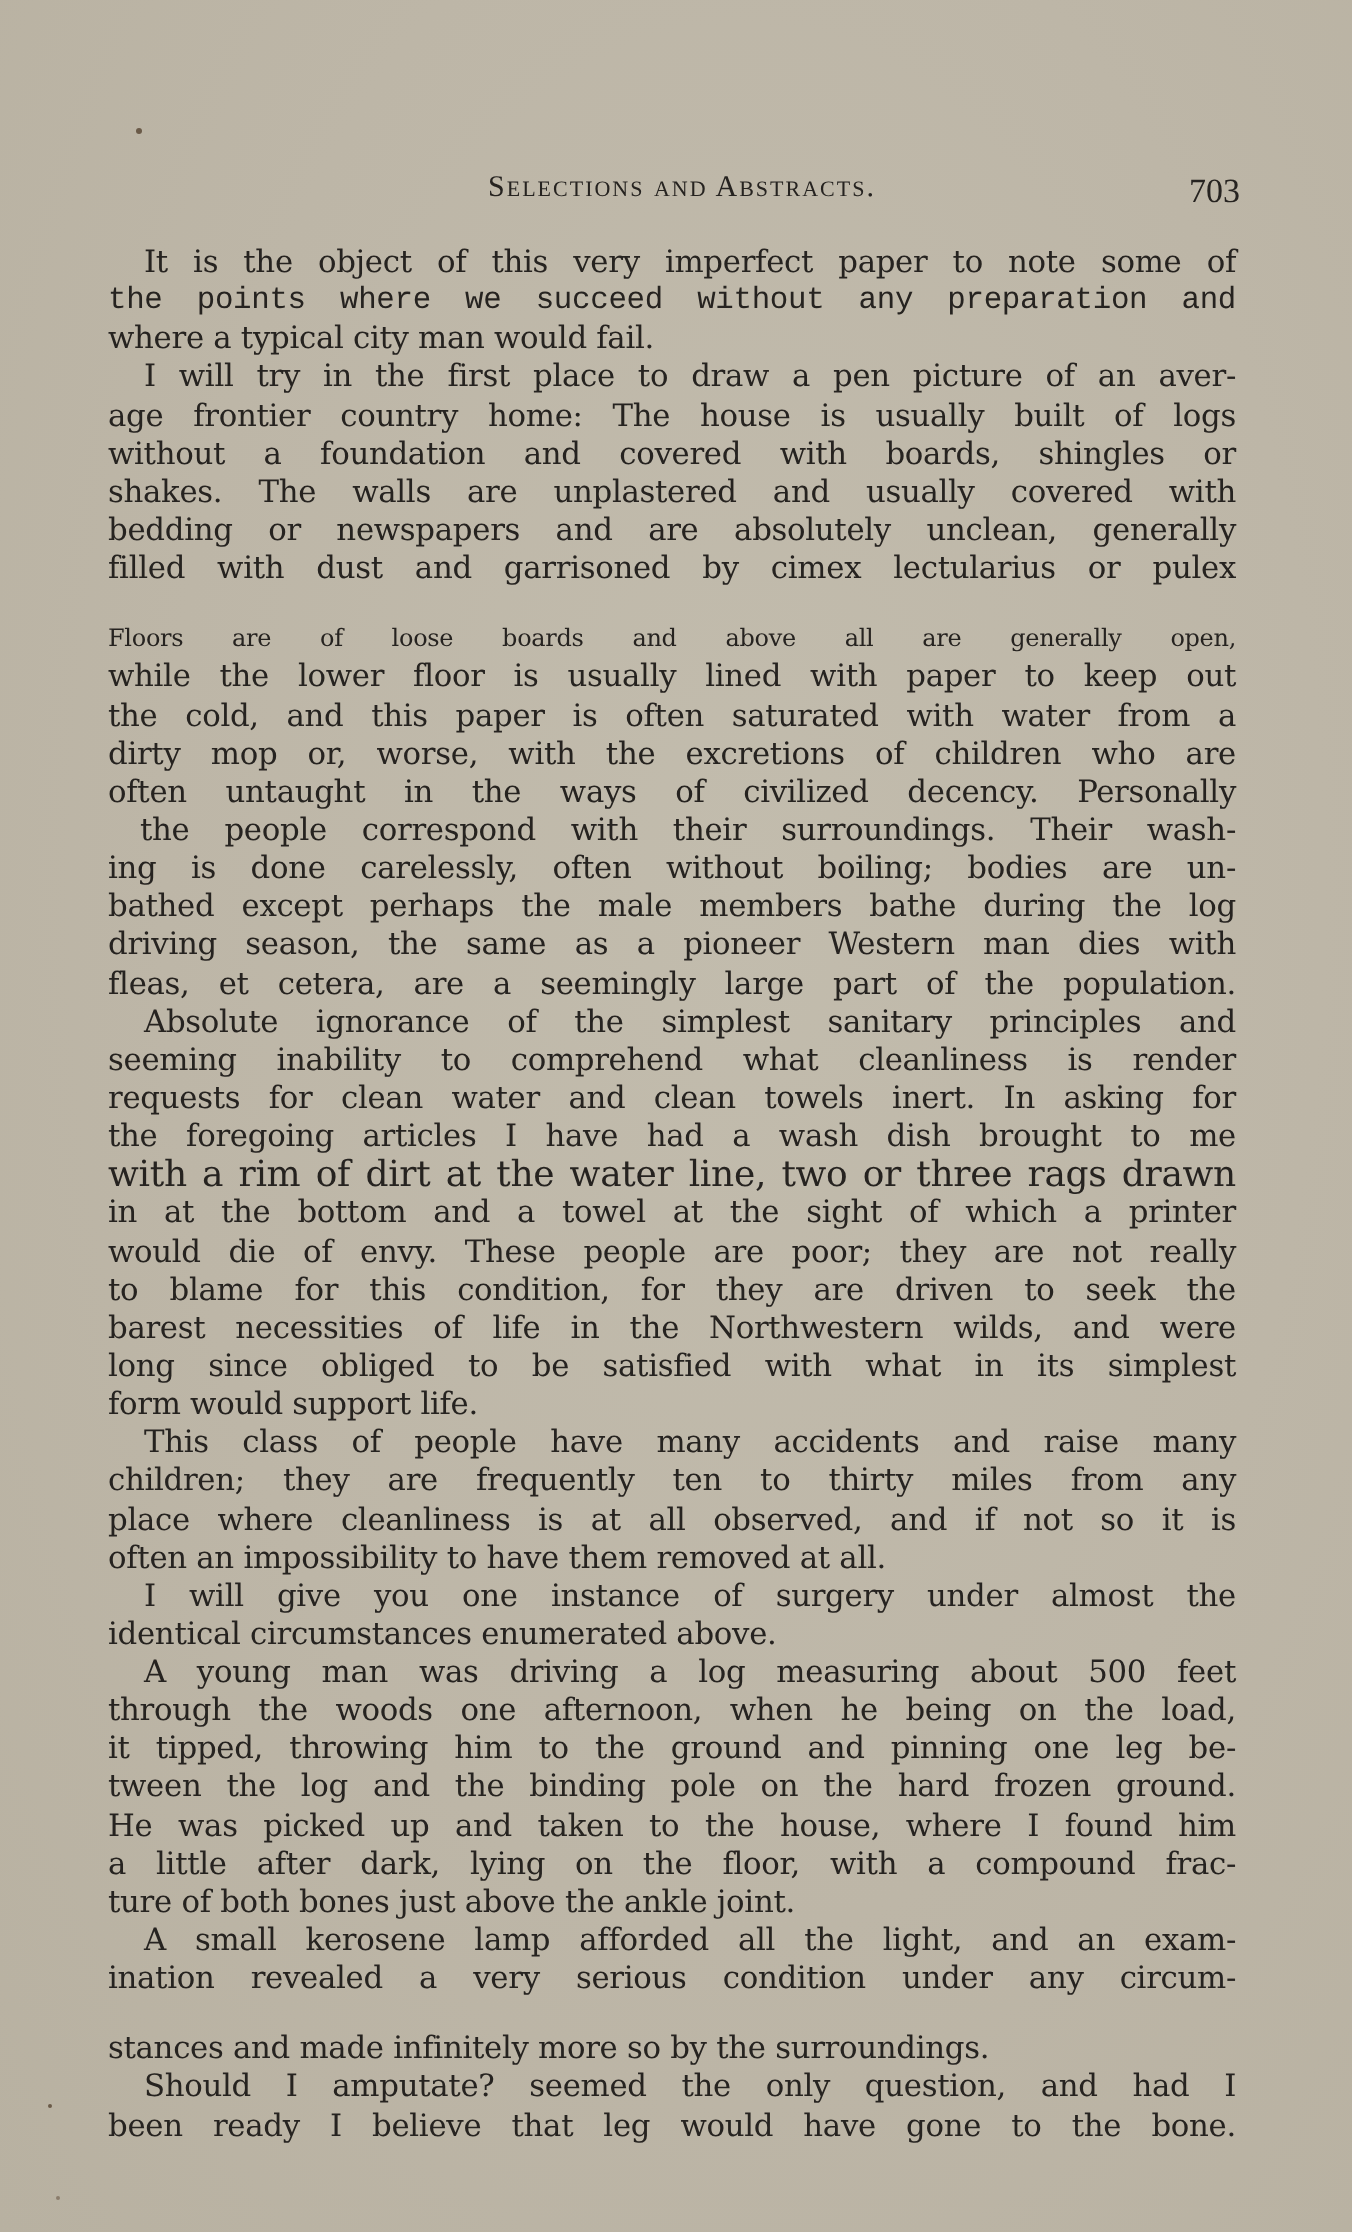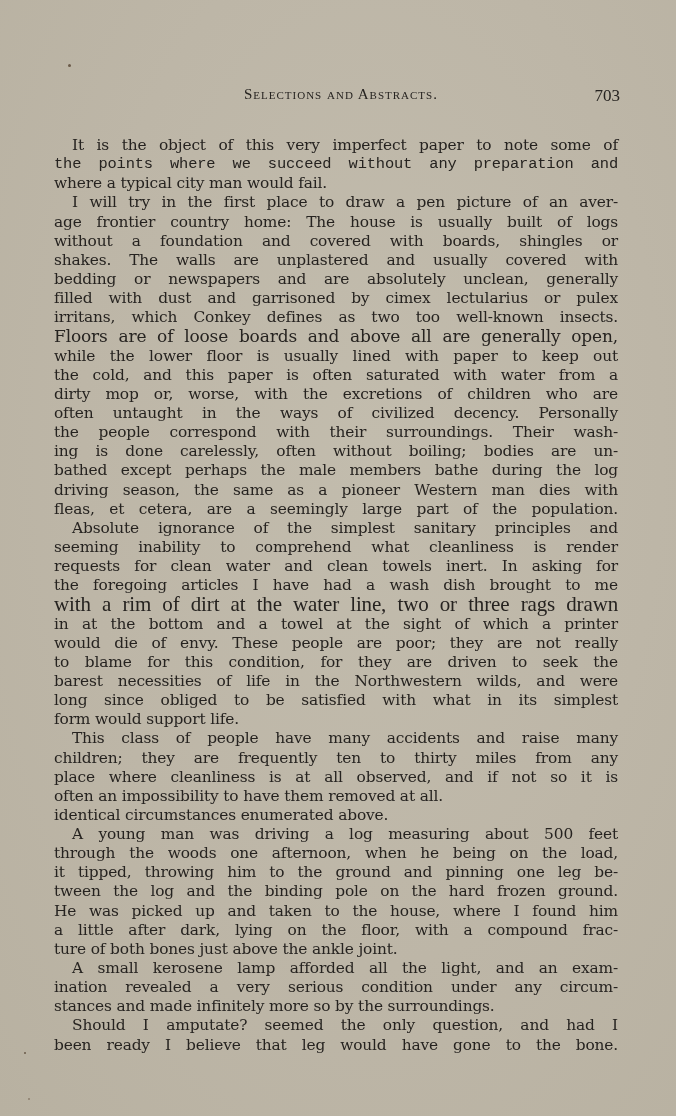--- a/index.html
+++ b/index.html
@@ -43,21 +43,21 @@
   }
   .page-number {
     position: absolute;
     right: -2px;
     font-family: "Liberation Serif", serif;
     font-size: 17px;
     text-align: center;
   }
   .body-text {
     position: absolute;
-    top: 136px;
+    top: 122px;
     left: 54px;
     width: 564px;
   }
   .line {
     display: block;
     height: 19.15px;
     line-height: 19.15px;
     font-family: "DejaVu Serif", serif;
     font-size: 15.4px;
     white-space: nowrap;
@@ -90,57 +90,57 @@
   <div class="body-text" id="body-text">
       <span class="line indent" style="font-size: 15.4px;">It is the object of this very imperfect paper to note some of</span>
       <span class="line" style="font-size: 15.4px; font-family: Liberation Mono, monospace;">the points where we succeed without any preparation and</span>
       <span class="line last" style="font-size: 15.4px;">where a typical city man would fail.</span>
       <span class="line indent" style="font-size: 15.4px;">I will try in the first place to draw a pen picture of an aver-</span>
       <span class="line" style="font-size: 15.4px;">age frontier country home: The house is usually built of logs</span>
       <span class="line" style="font-size: 15.4px;">without a foundation and covered with boards, shingles or</span>
       <span class="line" style="font-size: 15.4px;">shakes. The walls are unplastered and usually covered with</span>
       <span class="line" style="font-size: 15.4px;">bedding or newspapers and are absolutely unclean, generally</span>
       <span class="line" style="font-size: 15.4px;">filled with dust and garrisoned by cimex lectularius or pulex</span>
-      <span class="line" style="font-size: 15.4px;">irritans, which Conkey defines as two too well-known insects.</span>
-      <span class="line" style="font-size: 17px;">Floors are of loose boards and above all are generally open,</span>
+      <span class="line" style="font-size: 12px; margin-top: 16px;">Floors are of loose boards and above all are generally open,</span>
       <span class="line" style="font-size: 15.4px;">while the lower floor is usually lined with paper to keep out</span>
       <span class="line" style="font-size: 15.4px;">the cold, and this paper is often saturated with water from a</span>
       <span class="line" style="font-size: 15.4px;">dirty mop or, worse, with the excretions of children who are</span>
       <span class="line" style="font-size: 15.4px;">often untaught in the ways of civilized decency. Personally</span>
-      <span class="line" style="font-size: 15.4px;">the people correspond with their surroundings. Their wash-</span>
+      <span class="line" style="font-size: 15.4px; margin-left: 16px;">the people correspond with their surroundings. Their wash-</span>
       <span class="line" style="font-size: 15.4px;">ing is done carelessly, often without boiling; bodies are un-</span>
       <span class="line" style="font-size: 15.4px;">bathed except perhaps the male members bathe during the log</span>
       <span class="line" style="font-size: 15.4px;">driving season, the same as a pioneer Western man dies with</span>
       <span class="line" style="font-size: 15.4px;">fleas, et cetera, are a seemingly large part of the population.</span>
       <span class="line indent" style="font-size: 15.4px;">Absolute ignorance of the simplest sanitary principles and</span>
       <span class="line" style="font-size: 15.4px;">seeming inability to comprehend what cleanliness is render</span>
       <span class="line" style="font-size: 15.4px;">requests for clean water and clean towels inert. In asking for</span>
       <span class="line" style="font-size: 15.4px;">the foregoing articles I have had a wash dish brought to me</span>
-      <span class="line" style="font-size: 21px; font-family: Liberation Serif, serif;">with a rim of dirt at the water line, two or three rags drawn</span>
+      <span class="line" style="font-size: 18px;">with a rim of dirt at the water line, two or three rags drawn</span>
       <span class="line" style="font-size: 15.4px;">in at the bottom and a towel at the sight of which a printer</span>
       <span class="line" style="font-size: 15.4px;">would die of envy. These people are poor; they are not really</span>
       <span class="line" style="font-size: 15.4px;">to blame for this condition, for they are driven to seek the</span>
       <span class="line" style="font-size: 15.4px;">barest necessities of life in the Northwestern wilds, and were</span>
       <span class="line" style="font-size: 15.4px;">long since obliged to be satisfied with what in its simplest</span>
       <span class="line last" style="font-size: 15.4px;">form would support life.</span>
       <span class="line indent" style="font-size: 15.4px;">This class of people have many accidents and raise many</span>
       <span class="line" style="font-size: 15.4px;">children; they are frequently ten to thirty miles from any</span>
       <span class="line" style="font-size: 15.4px;">place where cleanliness is at all observed, and if not so it is</span>
       <span class="line last" style="font-size: 15.4px;">often an impossibility to have them removed at all.</span>
+      <span class="line indent" style="font-size: 15.4px;">I will give you one instance of surgery under almost the</span>
       <span class="line last" style="font-size: 15.4px;">identical circumstances enumerated above.</span>
       <span class="line indent" style="font-size: 15.4px;">A young man was driving a log measuring about 500 feet</span>
       <span class="line" style="font-size: 15.4px;">through the woods one afternoon, when he being on the load,</span>
       <span class="line" style="font-size: 15.4px;">it tipped, throwing him to the ground and pinning one leg be-</span>
       <span class="line" style="font-size: 15.4px;">tween the log and the binding pole on the hard frozen ground.</span>
       <span class="line" style="font-size: 15.4px;">He was picked up and taken to the house, where I found him</span>
       <span class="line" style="font-size: 15.4px;">a little after dark, lying on the floor, with a compound frac-</span>
       <span class="line last" style="font-size: 15.4px;">ture of both bones just above the ankle joint.</span>
       <span class="line indent" style="font-size: 15.4px;">A small kerosene lamp afforded all the light, and an exam-</span>
       <span class="line" style="font-size: 15.4px;">ination revealed a very serious condition under any circum-</span>
-      <span class="line last" style="font-size: 15.4px;">stances and made infinitely more so by the surroundings.</span>
+      <span class="line last" style="font-size: 15.4px; margin-top: 16px;">stances and made infinitely more so by the surroundings.</span>
       <span class="line indent" style="font-size: 15.4px;">Should I amputate? seemed the only question, and had I</span>
       <span class="line" style="font-size: 15.4px;">been ready I believe that leg would have gone to the bone.</span>
     </div>
 
   <span class="speck" style="left:68px;top:64px;"></span>
   <span class="speck" style="left:24px;top:1052px;width:2px;height:2px;"></span>
   <span class="speck" style="left:28px;top:1098px;width:2px;height:2px;opacity:.6"></span>
 </div>
 
 </body></html>

